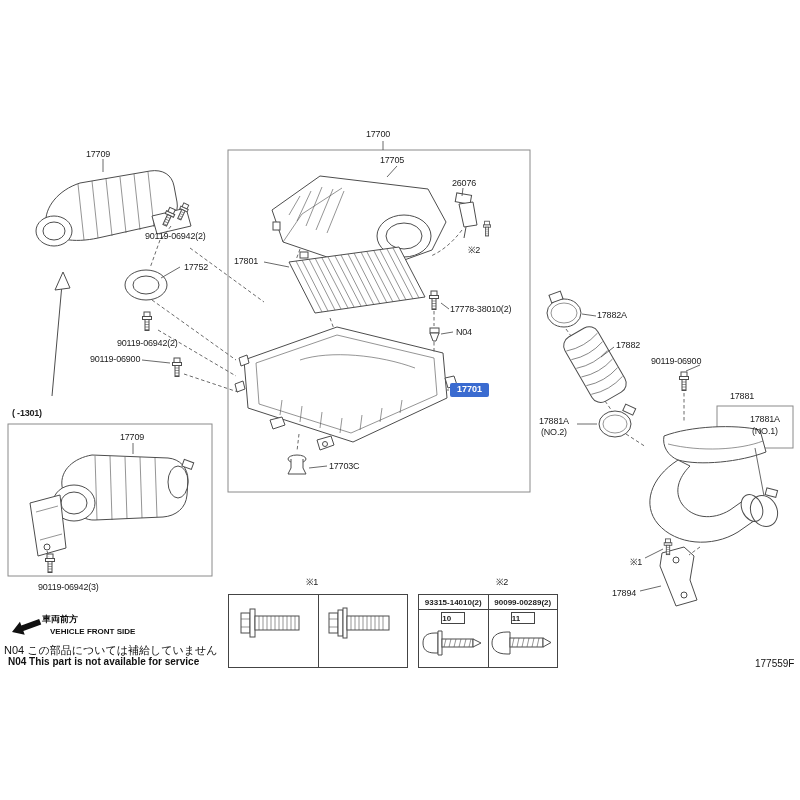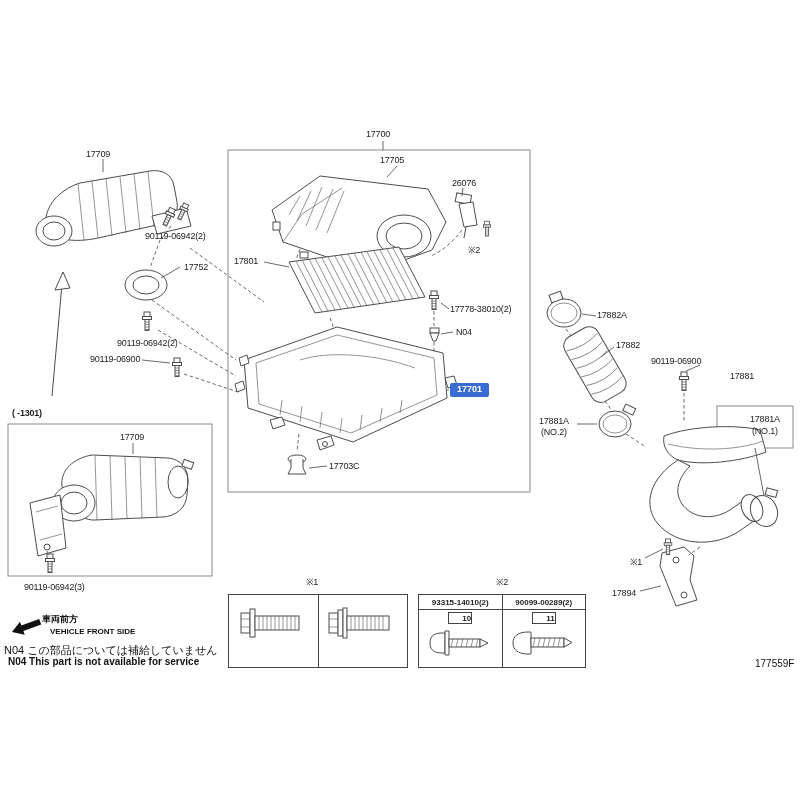--- a/index.html
+++ b/index.html
@@ -17,21 +17,21 @@
   .lbl.plain{font-weight:bold}
   .note{position:absolute;white-space:nowrap;color:#111}
   .hl{position:absolute;background:#3a6bd0;color:#fff;font-size:9px;font-weight:bold;padding:1px 7px 2px;border-radius:2px;line-height:11px}
   .ftable{position:absolute;border:1px solid #444;background:#fff;display:flex;flex-direction:column}
   .fhead{display:flex;height:15px;border-bottom:1px solid #444;flex:0 0 15px}
   .fbody{display:flex;flex:1}
   .fcell{flex:1;display:flex;align-items:center;justify-content:center;font-size:8px;font-weight:bold;color:#1c1c1c;overflow:hidden}
   .fcell + .fcell{border-left:1px solid #444}
   .fbody .fcell{flex-direction:column;justify-content:flex-start;padding-top:2px}
   .fbody .fcell svg{display:block}
-  .sizebox{border:1px solid #444;font-size:8px;font-weight:bold;width:24px;height:12px;line-height:11px;text-align:right;margin-bottom:1px}
+  .sizebox{border:1px solid #444;font-size:8px;font-weight:bold;width:24px;height:12px;line-height:11px;text-align:left;margin-bottom:1px}
 </style>
 </head>
 <body>
 
 <div id="stage">
 
   <svg class="diagram" width="800" height="800" viewBox="0 0 800 800">
     <defs>
       <g id="screw">
         <rect x="-4.5" y="-1.5" width="9" height="3" class="sf"></rect>
@@ -177,36 +177,36 @@
     <path class="sd" d="M171,226 L162,238 M160,240 L150,268 M152,300 L236,360 M190,248 L264,302 M158,330 L236,376 M184,374 L238,392 M300,249 L296,260 M330,318 L334,329 M434,311 L434,326 M434,342 L434,353 M462,230 C452,243 442,251 431,256 M299,434 L297,451 M605,401 L612,411 M684,393 L684,423 M626,434 L646,447 M566,329 L571,336 M700,547 L689,555 M47,551 L49,557"></path>
   </svg>
 
   <div class="lbl" style="left:86px;top:149px">17709</div>
   <div class="lbl" style="left:145px;top:231px">90119-06942(2)</div>
   <div class="lbl" style="left:184px;top:262px">17752</div>
   <div class="lbl" style="left:117px;top:338px">90119-06942(2)</div>
   <div class="lbl" style="left:90px;top:354px">90119-06900</div>
   <div class="lbl plain" style="left:12px;top:408px">(  -1301)</div>
   <div class="lbl" style="left:120px;top:432px">17709</div>
-  <div class="lbl" style="left:24px;top:582px">90119-06942(3)</div>
+  <div class="lbl" style="left:38px;top:582px">90119-06942(3)</div>
 
   <div class="lbl" style="left:366px;top:129px">17700</div>
   <div class="lbl" style="left:380px;top:155px">17705</div>
   <div class="lbl" style="left:452px;top:178px">26076</div>
   <div class="lbl" style="left:468px;top:243px">※2</div>
   <div class="lbl" style="left:234px;top:256px">17801</div>
   <div class="lbl" style="left:450px;top:304px">17778-38010(2)</div>
   <div class="lbl" style="left:456px;top:327px">N04</div>
   <div class="hl" style="left:450px;top:383px">17701</div>
   <div class="lbl" style="left:329px;top:461px">17703C</div>
 
   <div class="lbl" style="left:597px;top:310px">17882A</div>
   <div class="lbl" style="left:616px;top:340px">17882</div>
   <div class="lbl" style="left:651px;top:356px">90119-06900</div>
-  <div class="lbl" style="left:730px;top:371px">17881</div>
+  <div class="lbl" style="left:730px;top:391px">17881</div>
   <div class="lbl" style="left:539px;top:416px">17881A</div>
   <div class="lbl" style="left:541px;top:427px">(NO.2)</div>
   <div class="lbl" style="left:750px;top:414px">17881A</div>
   <div class="lbl" style="left:752px;top:426px">(NO.1)</div>
   <div class="lbl" style="left:630px;top:555px">※1</div>
   <div class="lbl" style="left:612px;top:588px">17894</div>
 
   <div class="note" style="left:42px;top:613px;font-size:9px;font-weight:bold">車両前方</div>
   <div class="note" style="left:50px;top:627px;font-size:8px;font-weight:bold">VEHICLE FRONT SIDE</div>
   <div class="note" style="left:4px;top:643px;font-size:11px">N04 この部品については補給していません</div>
@@ -236,21 +236,21 @@
             <rect x="20" y="11" width="4" height="30"></rect>
             <rect x="24" y="19" width="42" height="14"></rect>
             <path d="M28,19 v14 M32,19 v14 M36,19 v14 M40,19 v14 M44,19 v14 M48,19 v14 M52,19 v14 M56,19 v14 M60,19 v14" class="s thin"></path>
           </g>
         </svg>
       </div>
     </div>
   </div>
 
   <div class="lbl" style="left:496px;top:575px">※2</div>
-  <div class="ftable" style="left:418px;top:594px;width:168px;height:74px">
+  <div class="ftable" style="left:418px;top:594px;width:140px;height:74px">
     <div class="fhead">
       <div class="fcell">93315-14010(2)</div>
       <div class="fcell">90099-00289(2)</div>
     </div>
     <div class="fbody">
       <div class="fcell">
         <div class="sizebox">10</div>
         <svg width="72" height="36" viewBox="0 0 72 36">
           <g class="sf">
             <path d="M18,8 C9,8 6,12 6,18 C6,24 9,28 18,28 L21,28 L21,8 Z"></path>

